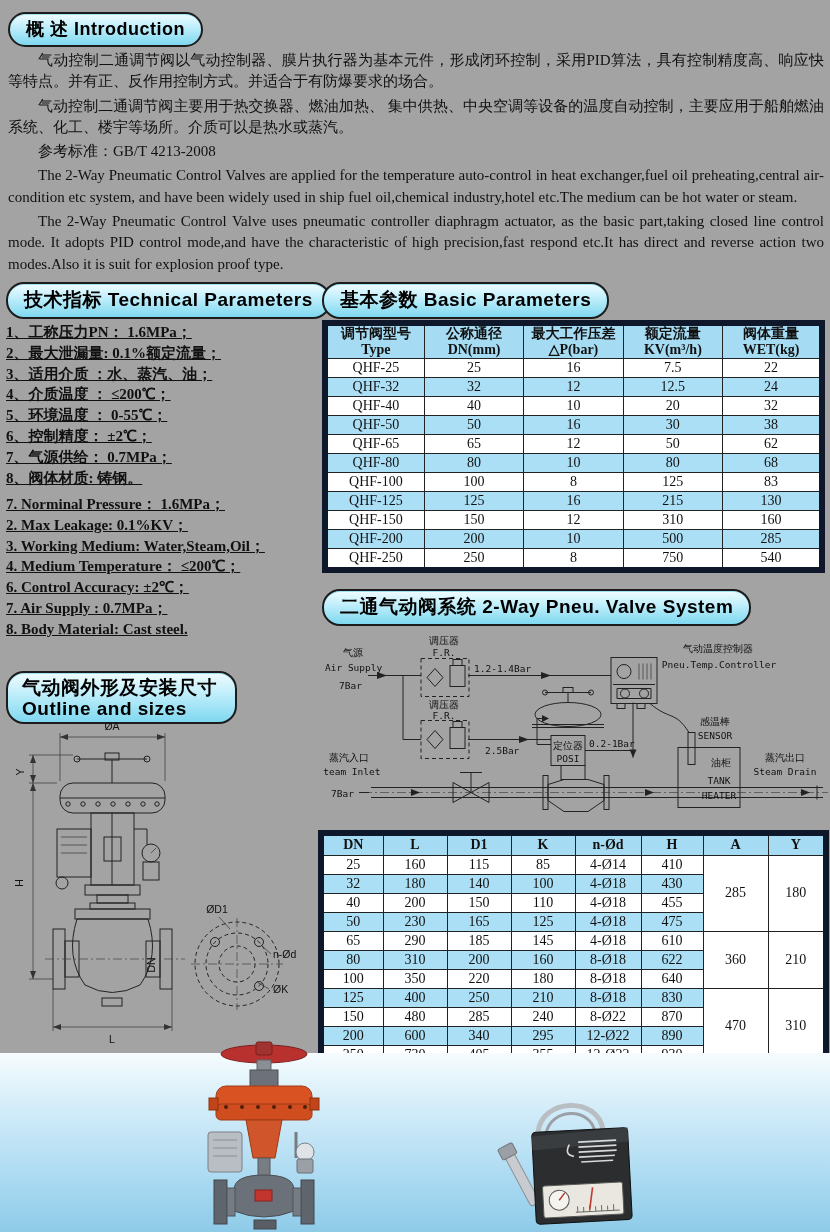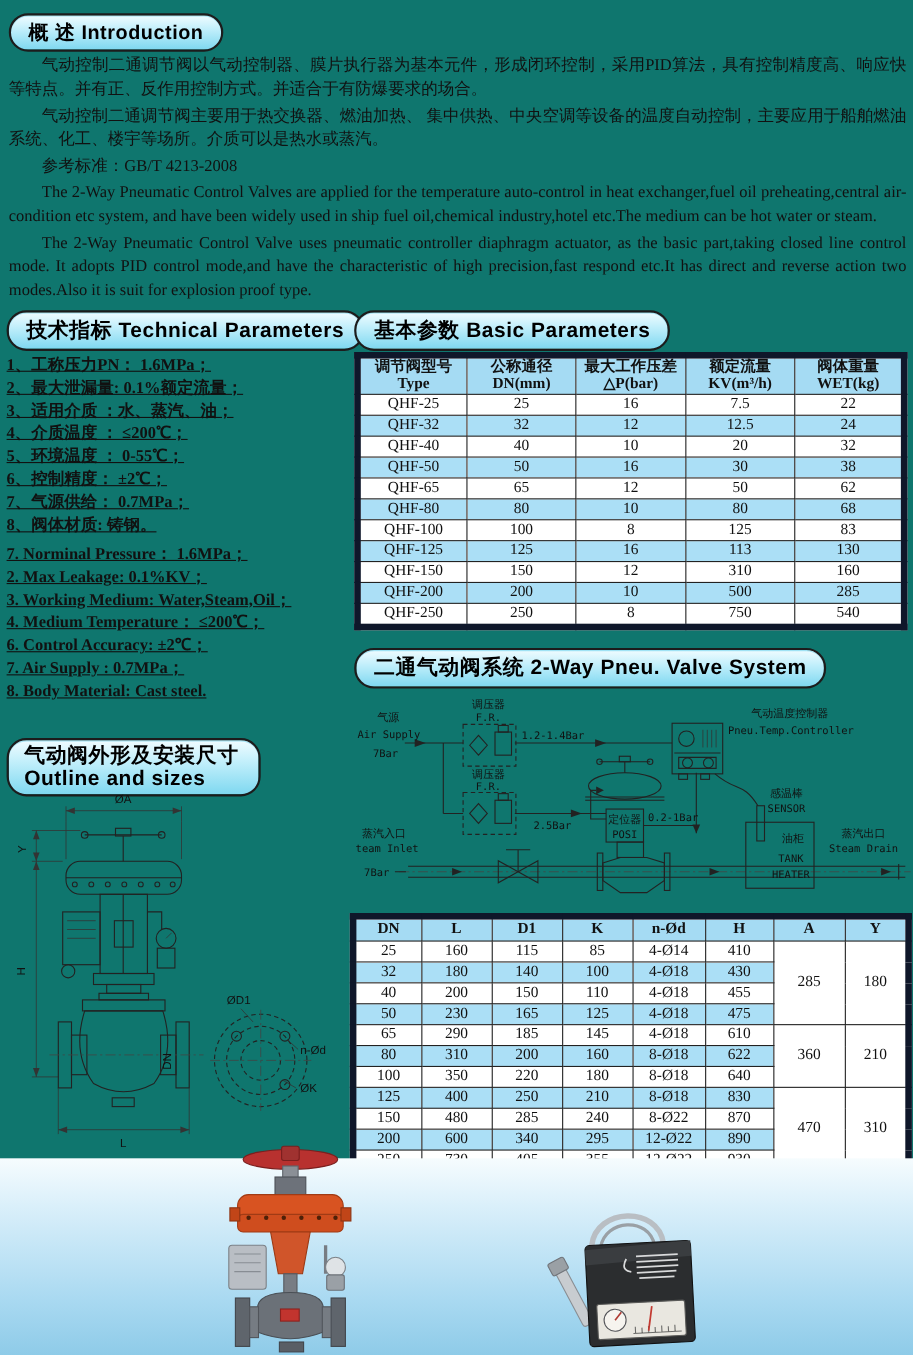--- a/index.html
+++ b/index.html
@@ -1,16 +1,16 @@
 <!DOCTYPE html>
 <html><head>
 <meta charset="utf-8">
 <style>
   html,body{margin:0;padding:0;background:#fff;}
-  #page{position:relative;width:830px;height:1232px;background:#0f766e;overflow:hidden;
+  #page{position:relative;width:830px;height:1232px;background:#a3a3a3;overflow:hidden;
         font-family:"Liberation Serif",serif;color:#111;}
   
   .badge{display:inline-block;border:2px solid #1c1c1c;border-radius:18px;
          padding:3px 16px 4px 16px;
          background:linear-gradient(180deg,#f0fcff 0%,#c2effb 40%,#7fd8f0 100%);
          font-family:"Liberation Sans",sans-serif;font-weight:bold;font-size:18px;
          color:#000;letter-spacing:.5px;box-shadow:0 1px 0 #9fe2f4 inset;}
   .badge.two{line-height:1.12;font-size:19px;padding:4px 18px 2px 14px;}
   
   #intro{position:absolute;left:8px;top:12px;width:816px;}
@@ -152,21 +152,21 @@
           <td>QHF-100</td>
           <td>100</td>
           <td>8</td>
           <td>125</td>
           <td>83</td>
         </tr>
       <tr>
           <td>QHF-125</td>
           <td>125</td>
           <td>16</td>
-          <td>113</td>
+          <td>215</td>
           <td>130</td>
         </tr>
       <tr>
           <td>QHF-150</td>
           <td>150</td>
           <td>12</td>
           <td>310</td>
           <td>160</td>
         </tr>
       <tr>

